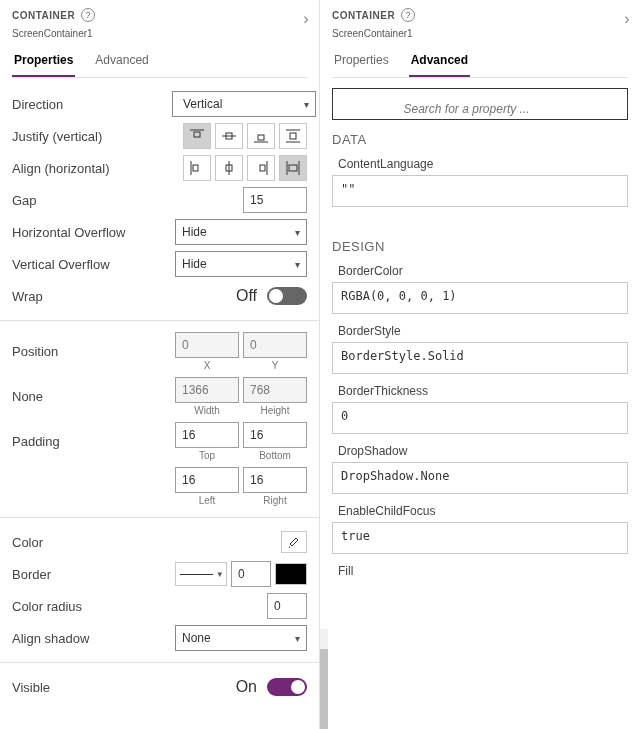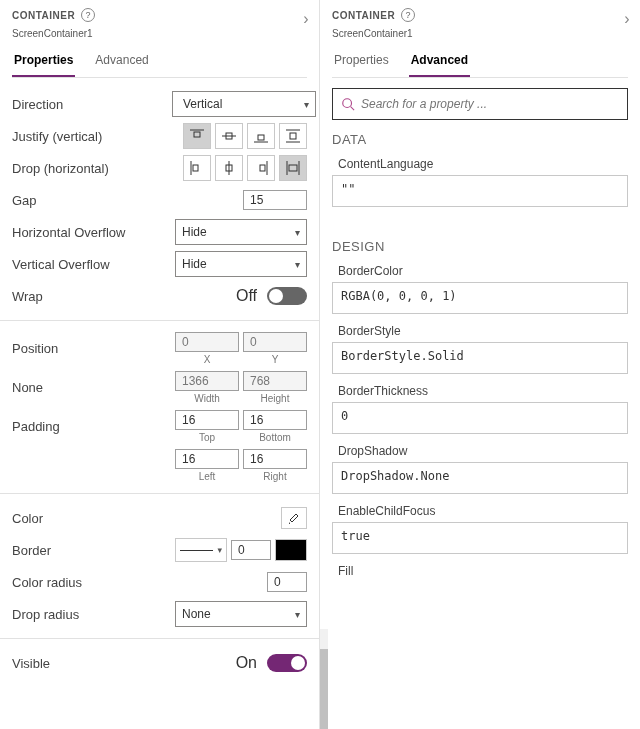--- a/index.html
+++ b/index.html
@@ -17,21 +17,21 @@
   .tab { padding: 10px 2px 8px 2px; font-size: 12px; color: #666; cursor: pointer; border-bottom: 2px solid transparent; }
   .tab.active { color: #000; border-bottom-color: #742774; font-weight: 600; }
   .pane-body { flex: 1; overflow-y: auto; padding: 10px 12px 12px 12px; }
   .row { display: flex; align-items: center; min-height: 32px; padding: 3px 0; }
   .row .lab { flex: 0 0 160px; font-size: 13px; color: #444; }
   .row .ctl { flex: 1; display: flex; justify-content: flex-end; align-items: center; gap: 4px; }
   .select { display: flex; align-items: center; justify-content: space-between; width: 132px; height: 26px; border: 1px solid #8a8886; background: #fff; padding: 0 6px; font-size: 12px; }
   .select .sel-ico { margin-right: 4px; font-size: 11px; color: #555; }
   .select .sel-txt { flex: 1; text-align: left; }
   .select .chev { font-size: 10px; color: #555; }
-  .numbox { width: 64px; height: 20px; border: 1px solid #9e9e9e; background: #fff; padding: 0 6px; font-size: 12px; display: flex; align-items: center; }
+  .numbox { width: 64px; height: 26px; border: 1px solid #9e9e9e; background: #fff; padding: 0 6px; font-size: 12px; display: flex; align-items: center; }
   .numbox.dis { background: #f4f4f4; color: #777; }
   .sub { text-align: center; font-size: 10px; color: #777; margin-top: 2px; }
   .pair { display: flex; flex-direction: column; align-items: center; }
   .iconbtn-group { display: flex; gap: 4px; }
   .iconbtn { width: 28px; height: 26px; border: 1px solid #c8c8c8; display: flex; align-items: center; justify-content: center; background: #fff; cursor: pointer; }
   .iconbtn.sel { background: #d0d0d0; }
   .iconbtn svg { width: 14px; height: 14px; }
   .toggle { width: 40px; height: 18px; border-radius: 10px; background: #666; position: relative; display: inline-block; }
   .toggle.on { background: #742774; }
   .toggle .knob { position: absolute; top: 2px; width: 14px; height: 14px; border-radius: 50%; background: #fff; }
@@ -39,21 +39,21 @@
   .toggle .knob.r { right: 2px; }
   .tog-label { font-size: 16px; color: #333; margin-right: 6px; }
   .divider { border-top: 1px solid #e1e1e1; margin: 8px -12px; }
   .fill-swatch { width: 26px; height: 22px; border: 1px solid #c8c8c8; display: flex; align-items: center; justify-content: center; font-size: 11px; cursor: pointer; }
   .border-swatch { width: 32px; height: 22px; border: 1px solid #c8c8c8; background: #000; cursor: pointer; }
   .linestyle { width: 52px; height: 24px; border: 1px solid #c8c8c8; display: flex; align-items: center; justify-content: space-between; padding: 0 4px; cursor: pointer; }
   .linestyle .line { flex: 1; height: 1px; background: #333; }
   .linestyle .chev { font-size: 9px; color: #555; margin-left: 4px; }
 
   
-  .searchbox { display: flex; align-items: center; border: 1px solid #333; height: 32px; padding: 12px 8px; margin-bottom: 12px; }
+  .searchbox { display: flex; align-items: center; border: 1px solid #333; height: 32px; padding: 12px 8px; margin-bottom: 12px; flex-direction: column; }
   .searchbox svg { width: 14px; height: 14px; stroke: #a55; }
   .searchbox input { border: none; outline: none; flex: 1; font-size: 12px; font-style: italic; color: #888; padding-left: 6px; background: transparent; }
   .section-label { font-size: 13px; letter-spacing: 0.5px; color: #666; margin: 6px 0 6px 0; font-weight: 400; }
   .prop-name { font-size: 12px; color: #444; margin: 10px 0 4px 6px; }
   .prop-val { border: 1px solid #c8c8c8; min-height: 32px; padding: 6px 8px; font-family: "Consolas", monospace; font-size: 12px; color: #333; }
   .scrollbar-r { width: 8px; background: #f1f1f1; }
   .scrollbar-r .thumb { background: #c0c0c0; width: 8px; height: 80px; margin-top: 20px; }
 
   .rhs { display: flex; }
   .rhs-main { flex: 1; overflow-y: hidden; display: flex; flex-direction: column; }
@@ -123,21 +123,21 @@
                   <line x1="0" y1="1" x2="14" y2="1" stroke="#333"></line>
                   <line x1="0" y1="13" x2="14" y2="13" stroke="#333"></line>
                   <rect x="4" y="4" width="6" height="6" fill="none" stroke="#333"></rect>
                 </svg>
               </div>
           </div>
         </div>
       </div>
 
       <div class="row">
-        <div class="lab">Drop (horizontal)</div>
+        <div class="lab">Align (horizontal)</div>
         <div class="ctl">
           <div class="iconbtn-group">
             <div class="iconbtn">
                 <svg viewBox="0 0 14 14">
                   <line x1="1" y1="0" x2="1" y2="14" stroke="#333"></line>
                   <rect x="3" y="4" width="5" height="6" fill="none" stroke="#333"></rect>
                 </svg>
               </div>
             <div class="iconbtn">
                 <svg viewBox="0 0 14 14">
@@ -284,21 +284,21 @@
       </div>
 
       <div class="row">
         <div class="lab">Color radius</div>
         <div class="ctl">
             <div class="numbox" style="width:40px">0</div>
           </div>
       </div>
 
       <div class="row">
-        <div class="lab">Drop radius</div>
+        <div class="lab">Align shadow</div>
         <div class="ctl">
           <div class="select" style="width:132px">
             <span class="sel-txt">None</span>
             <span class="chev">▾</span>
           </div>
         </div>
       </div>
 
       <div class="divider"></div>
 

